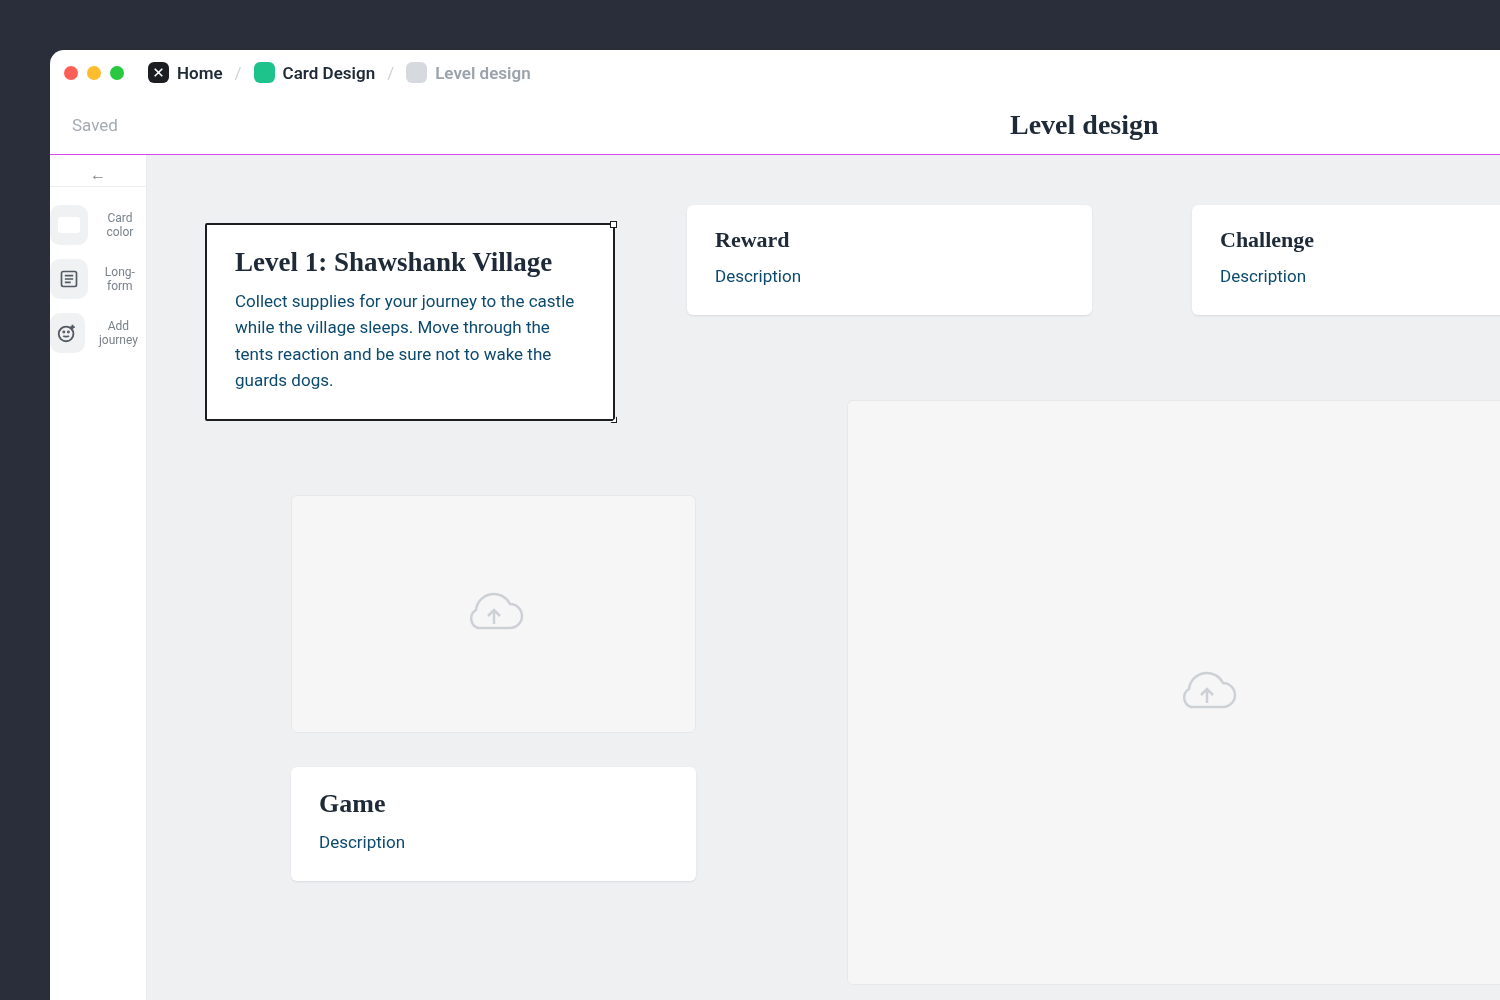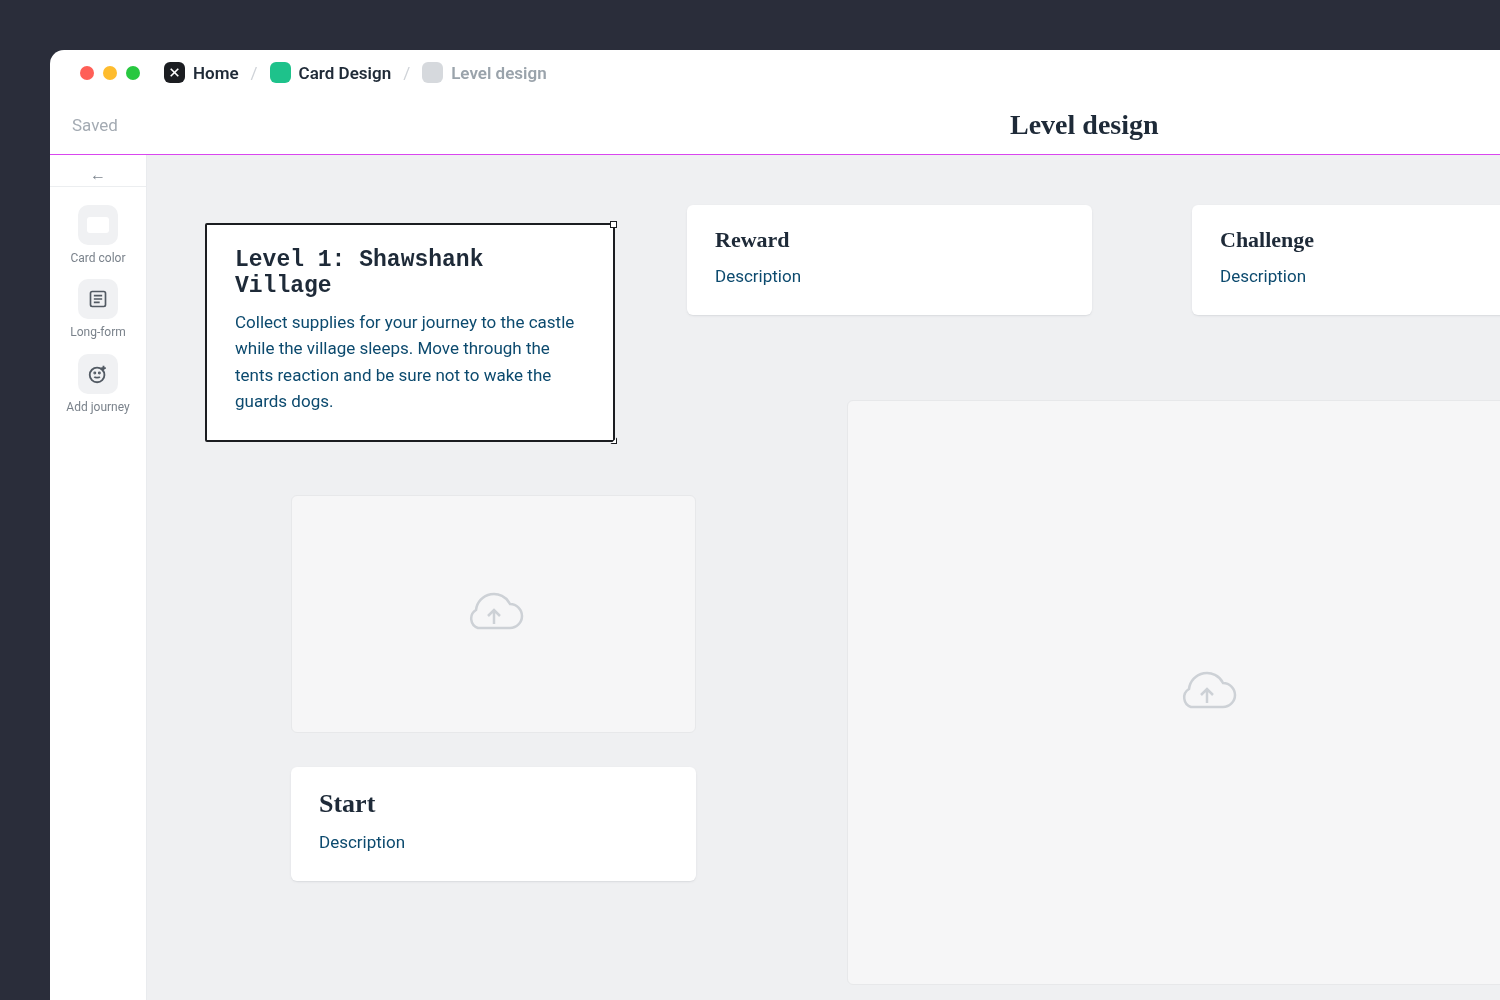--- a/index.html
+++ b/index.html
@@ -17,21 +17,21 @@
       left: 50px;
       right: 0;
       bottom: 0;
       background: #fff;
       border-top-left-radius: 14px;
       overflow: hidden;
     }
     
     .topbar {
       height: 45px;
-      padding-left: 30px;
+      padding-left: 14px;
       display: flex;
       align-items: center;
       gap: 14px;
     }
     .traffic-lights { display: flex; gap: 9px; margin-right: 10px; }
     .traffic-lights span { width: 14px; height: 14px; border-radius: 50%; display: block; }
     .tl-red    { background: #ff5f57; }
     .tl-yellow { background: #febc2e; }
     .tl-green  { background: #28c840; }
     .breadcrumb { display: flex; align-items: center; gap: 12px; font-size: 17px; font-weight: 600; }
@@ -65,21 +65,21 @@
     
     .body { display: flex; height: calc(100% - 105px); }
     .sidebar {
       width: 97px;
       border-right: 1px solid #e9ebee;
       display: flex; flex-direction: column; align-items: center;
       gap: 14px; padding-top: 8px;
     }
     .sidebar .back-row { height: 24px; width:100%; display:flex; align-items:center; justify-content:center; border-bottom:1px solid #eceef0; margin-bottom:4px;}
     .arrow-left { color:#7e868f; font-size:16px; }
-    .sb-item { display:flex; flex-direction:column; align-items:center; gap:6px; cursor:pointer; }
+    .sb-item { display:flex; flex-direction:row; align-items:center; gap:6px; cursor:pointer; }
     .sb-tile { width:40px; height:40px; border-radius:10px; background:#f0f1f3; display:flex; align-items:center; justify-content:center; }
     .sb-tile.card-swatch::after { content:""; width:22px; height:16px; background:#fff; border-radius:3px; display:block; }
     .lines-icon { width:20px; height:20px; color:#525a63; }
     .smiley-icon { width:22px; height:22px; color:#525a63; }
     .sb-label { font-size:12px; color:#7a828b; text-align:center; line-height:1.2; }
     
     .canvas { flex:1; position:relative; background:#eff0f2; overflow:hidden; }
     .card {
       position:absolute; background:#fff; border-radius:6px;
       box-shadow: 0 1px 3px rgba(20,30,50,0.06), 0 1px 1px rgba(20,30,50,0.04);
@@ -102,21 +102,21 @@
       clip-path: polygon(100% 0, 100% 100%, 0 100%);
     }
     .upload-tile {
       position:absolute; background:#f6f6f7; border:1px solid #e7e8ea; border-radius:6px;
       display:flex; align-items:center; justify-content:center;
     }
     .cloud-up { width:64px; height:54px; color:#cdd1d6; }
     .cloud-up.small { width:64px; height:50px; }
     
     #card-level1 { top:68px; left:58px; width:410px; }
-    #card-level1 .card-title { font-size:23px;font-family:Liberation Mono, monospace; }
+    #card-level1 .card-title { font-size:27px; }
     #card-reward   { top:50px; left:540px; width:405px; }
     #card-challenge{ top:50px; left:1045px; width:460px; }
     #upload-small  { top:340px; left:144px; width:405px; height:238px; }
     #card-start    { top:612px; left:144px; width:405px; }
     #upload-large  { top:245px; left:700px; width:720px; height:585px; }
   </style>
 </head>
 <body>
 
 <div class="app-window">
@@ -207,21 +207,21 @@
       </div>
 
       <div id="upload-small" class="upload-tile">
         <svg class="cloud-up small" viewBox="0 0 64 48" fill="none" stroke="currentColor" stroke-width="2.5">
           <path d="M48 38a12 12 0 0 0 0-24 18 18 0 0 0-34 6A10 10 0 0 0 16 38h32z"></path>
           <path d="M32 34V20M26 26l6-6 6 6"></path>
         </svg>
       </div>
 
       <div id="card-start" class="card">
-        <div class="card-title" style="font-size:26px">Start</div>
+        <div class="card-title" style="font-size:26px">Game</div>
         <div class="card-body">Description</div>
       </div>
 
       <div id="upload-large" class="upload-tile">
         <svg class="cloud-up" viewBox="0 0 64 48" fill="none" stroke="currentColor" stroke-width="2.5">
           <path d="M48 38a12 12 0 0 0 0-24 18 18 0 0 0-34 6A10 10 0 0 0 16 38h32z"></path>
           <path d="M32 34V20M26 26l6-6 6 6"></path>
         </svg>
       </div>
 

